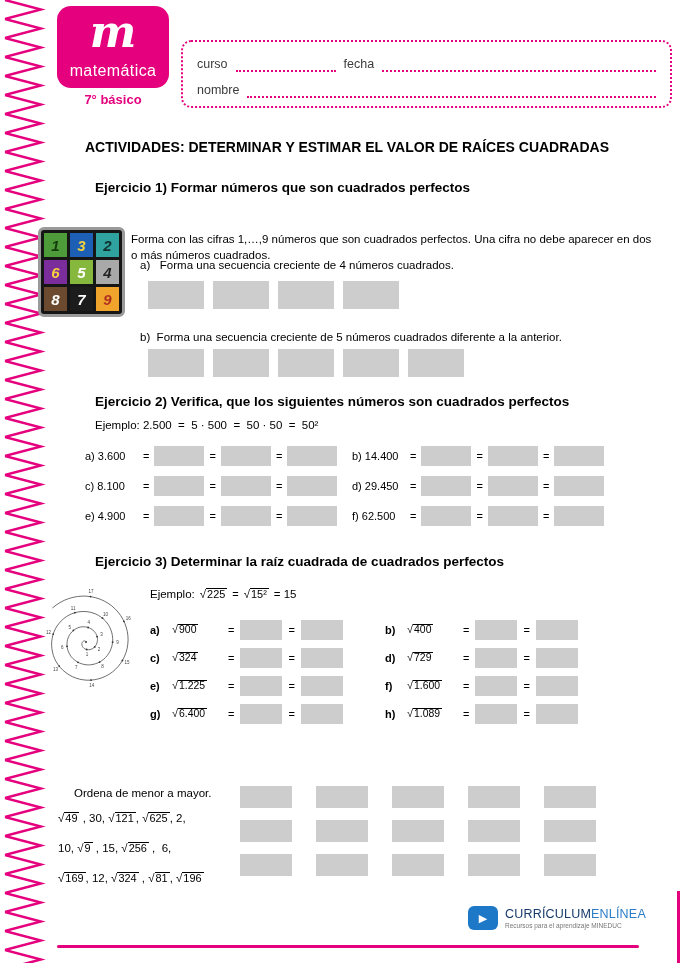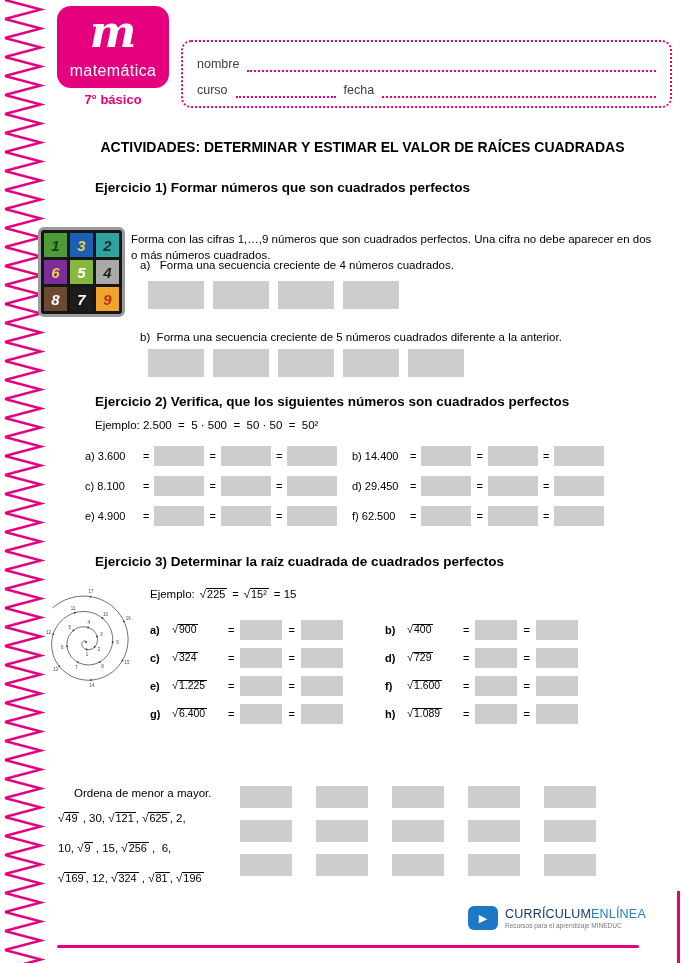--- a/index.html
+++ b/index.html
@@ -11,21 +11,21 @@
 .logo-box{position:absolute;left:57px;top:6px;width:112px;height:82px;background:#e5007d;border-radius:14px;display:flex;flex-direction:column;align-items:center;justify-content:center}
 .logo-m{color:#fff;font-family:"DejaVu Serif",serif;font-style:italic;font-weight:bold;font-size:44px;line-height:1;margin-top:-4px}
 .logo-subject{color:#fff;font-size:16px;margin-top:8px;letter-spacing:.4px}
 .logo-grade{position:absolute;left:57px;top:92px;width:112px;text-align:center;color:#e5007d;font-weight:bold;font-size:13px}
 .id-box{position:absolute;left:181px;top:40px;width:491px;height:68px;border:2px dotted #e5007d;border-radius:10px;padding:8px 14px;display:flex;flex-direction:column;justify-content:space-between}
 .id-row{display:flex;align-items:flex-end;gap:8px;height:22px}
 .id-label{font-size:12.5px;color:#3c3c3c;padding-bottom:1px}
 .id-line{border-bottom:2px dotted #e5007d;height:18px}
 .flex1{flex:1}
 .curso-line{width:100px}
-.main-title{position:absolute;left:85px;top:139px;width:555px;text-align:center;font-weight:bold;font-size:14px}
+.main-title{position:absolute;left:85px;top:139px;width:555px;font-weight:bold;font-size:14px}
 .heading{position:absolute;font-weight:bold;font-size:13.5px}
 .h-ex1{left:95px;top:180px}
 .h-ex2{left:95px;top:394px}
 .h-ex3{left:95px;top:554px}
 .h-ex4{left:58px;top:753px}
 .digit-frame{position:absolute;left:38px;top:227px;background:#161616;border:3px solid #9a9a9a;border-radius:6px;padding:3px}
 .digit-grid{display:grid;grid-template-columns:repeat(3,23px);grid-auto-rows:24px;gap:3px}
 .dcell{display:flex;align-items:center;justify-content:center;font-weight:bold;font-size:15px;font-style:italic}
 .ex1-instructions{position:absolute;left:131px;top:231px;width:525px;font-size:11.5px;line-height:1.4}
 .ex1-item{position:absolute;font-size:11.5px;white-space:pre}
@@ -79,27 +79,27 @@
   <div class="right-line"></div>
 
   <div class="logo-box">
     <div class="logo-m">m</div>
     <div class="logo-subject">matemática</div>
   </div>
   <div class="logo-grade">7° básico</div>
 
   <div class="id-box">
     <div class="id-row">
-      <span class="id-label">nombre</span>
-      <span class="id-line flex1"></span>
-    </div>
-    <div class="id-row">
       <span class="id-label">curso</span>
       <span class="id-line curso-line"></span>
       <span class="id-label">fecha</span>
+      <span class="id-line flex1"></span>
+    </div>
+    <div class="id-row">
+      <span class="id-label">nombre</span>
       <span class="id-line flex1"></span>
     </div>
   </div>
 
   <div class="main-title">ACTIVIDADES: DETERMINAR Y ESTIMAR EL VALOR DE RAÍCES CUADRADAS</div>
 
   <div class="heading h-ex1">Ejercicio 1) Formar números que son cuadrados perfectos</div>
   <div class="digit-frame">
     <div class="digit-grid" id="digitGrid">
         <div class="dcell" style="background: rgb(78, 155, 58); color: rgb(20, 61, 12);">1</div>

